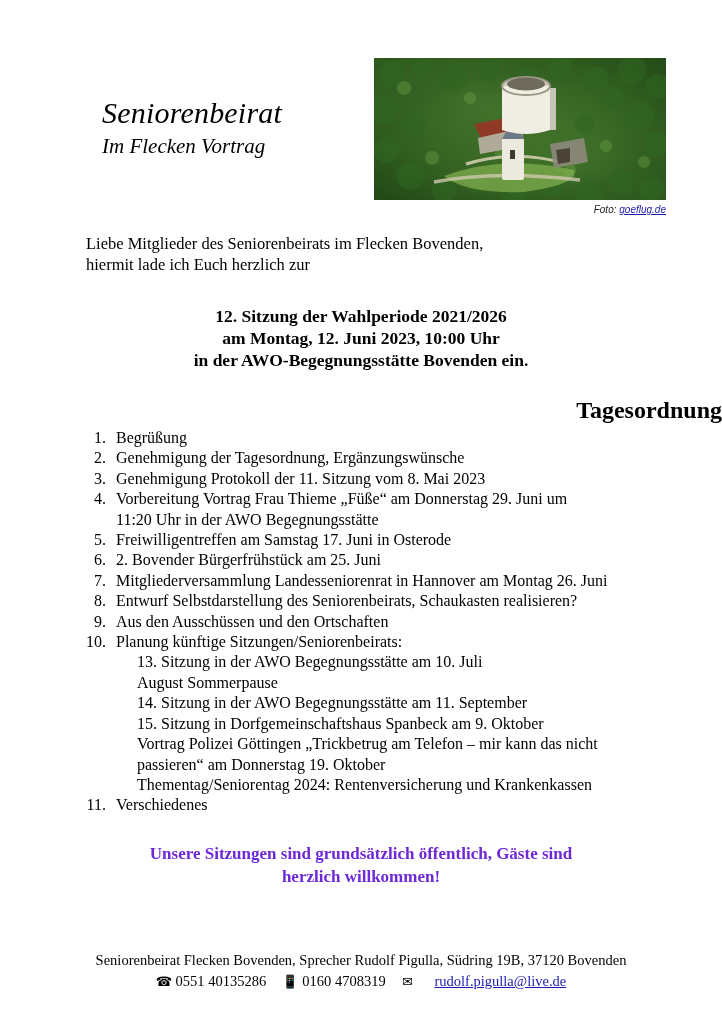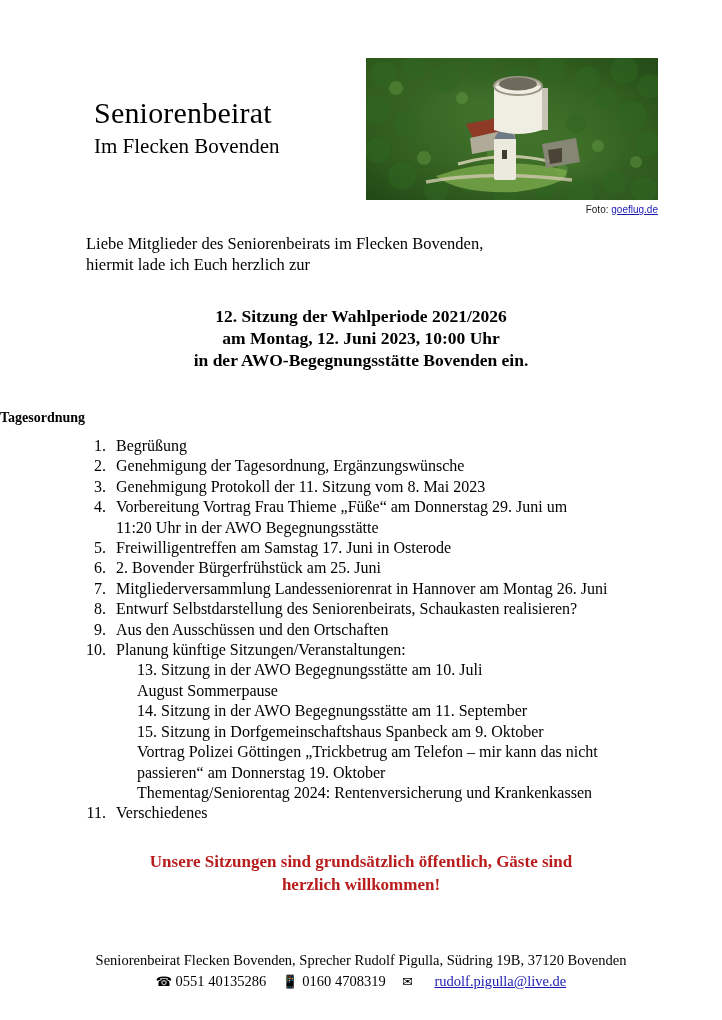--- a/index.html
+++ b/index.html
@@ -18,24 +18,25 @@
   .page {
     width: 722px;
     height: 1020px;
     position: relative;
     box-sizing: border-box;
   }
 
   
   .header {
     position: absolute;
-    left: 8px;
+    left: 16px;
     top: 0;
     width: 618px;
     height: 228px;
+    font-style: italic;
   }
   .title-block {
     position: absolute;
     left: 86px;
     top: 96px;
   }
   .org-title {
     font-size: 30px;
     line-height: 34px;
     letter-spacing: .2px;
@@ -97,25 +98,25 @@
 
   .meeting {
     text-align: center;
     font-weight: bold;
     font-size: 17.5px;
     line-height: 22px;
     margin-top: 30px;
   }
 
   .agenda-title {
-    text-align: left;
+    text-align: right;
     font-weight: bold;
-    font-size: 14px;
+    font-size: 24px;
     line-height: 22px;
-    margin-top: 36px;
+    margin-top: 28px;
   }
 
   .agenda {
     margin: 7px 0 0 0;
     padding: 0;
     list-style: none;
     font-size: 16px;
     line-height: 20.4px;
   }
   .agenda > li {
@@ -186,21 +187,21 @@
 </style>
 </head>
 <body>
 
 <div class="page">
 
   <div class="header">
 
     <div class="title-block">
       <div class="org-title">Seniorenbeirat</div>
-      <div class="org-sub">Im Flecken Bovenden</div>
+      <div class="org-sub">Im Flecken Vortrag</div>
     </div>
 
     <div class="photo-wrap">
       <div class="photo">
         <svg width="292" height="142" viewBox="0 0 292 142" xmlns="http://www.w3.org/2000/svg" aria-hidden="true">
           <defs>
             <radialGradient id="fg1" cx="35%" cy="30%" r="75%">
               <stop offset="0%" stop-color="#4d7f32"></stop>
               <stop offset="60%" stop-color="#33601f"></stop>
               <stop offset="100%" stop-color="#1e4414"></stop>
@@ -326,38 +327,38 @@
         <li>
           <span class="num">8.</span>
           <span class="txt"><span>Entwurf Selbstdarstellung des Seniorenbeirats, Schaukasten realisieren?</span></span>
         </li>
         <li>
           <span class="num">9.</span>
           <span class="txt"><span>Aus den Ausschüssen und den Ortschaften</span></span>
         </li>
         <li>
           <span class="num">10.</span>
-          <span class="txt"><span>Planung künftige Sitzungen/Veranstaltungen:</span><ul class="sublist">
+          <span class="txt"><span>Planung künftige Sitzungen/Seniorenbeirats:</span><ul class="sublist">
               <li>13. Sitzung in der AWO Begegnungsstätte am 10. Juli</li>
               <li>August Sommerpause</li>
               <li>14. Sitzung in der AWO Begegnungsstätte am 11. September</li>
               <li>15. Sitzung in Dorfgemeinschaftshaus Spanbeck am 9. Oktober</li>
               <li>Vortrag Polizei Göttingen „Trickbetrug am Telefon – mir kann das nicht</li>
               <li>passieren“ am Donnerstag 19. Oktober</li>
               <li>Thementag/Seniorentag 2024: Rentenversicherung und Krankenkassen</li>
             </ul></span>
         </li>
         <li>
           <span class="num">11.</span>
           <span class="txt"><span>Verschiedenes</span></span>
         </li>
       </ol>
 
 
-    <div class="notice" style="color: #b91c1c;">
+    <div class="notice" style="color: #6d28d9;">
       <div>Unsere Sitzungen sind grundsätzlich öffentlich, Gäste sind</div>
       <div>herzlich willkommen!</div>
     </div>
   </div>
 
   <div class="footer">
     <div>Seniorenbeirat Flecken Bovenden, Sprecher Rudolf Pigulla, Südring 19B, 37120 Bovenden</div>
     <div class="line2">
       <span class="glyph">☎</span>
       <span>0551 40135286</span>

